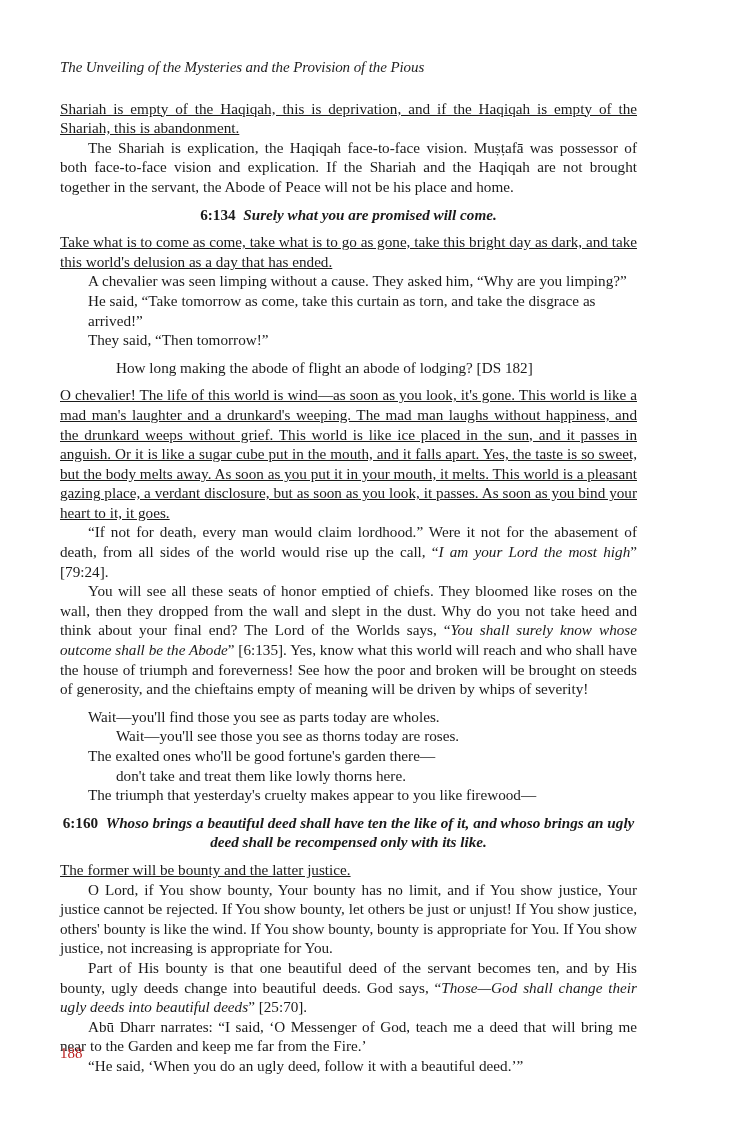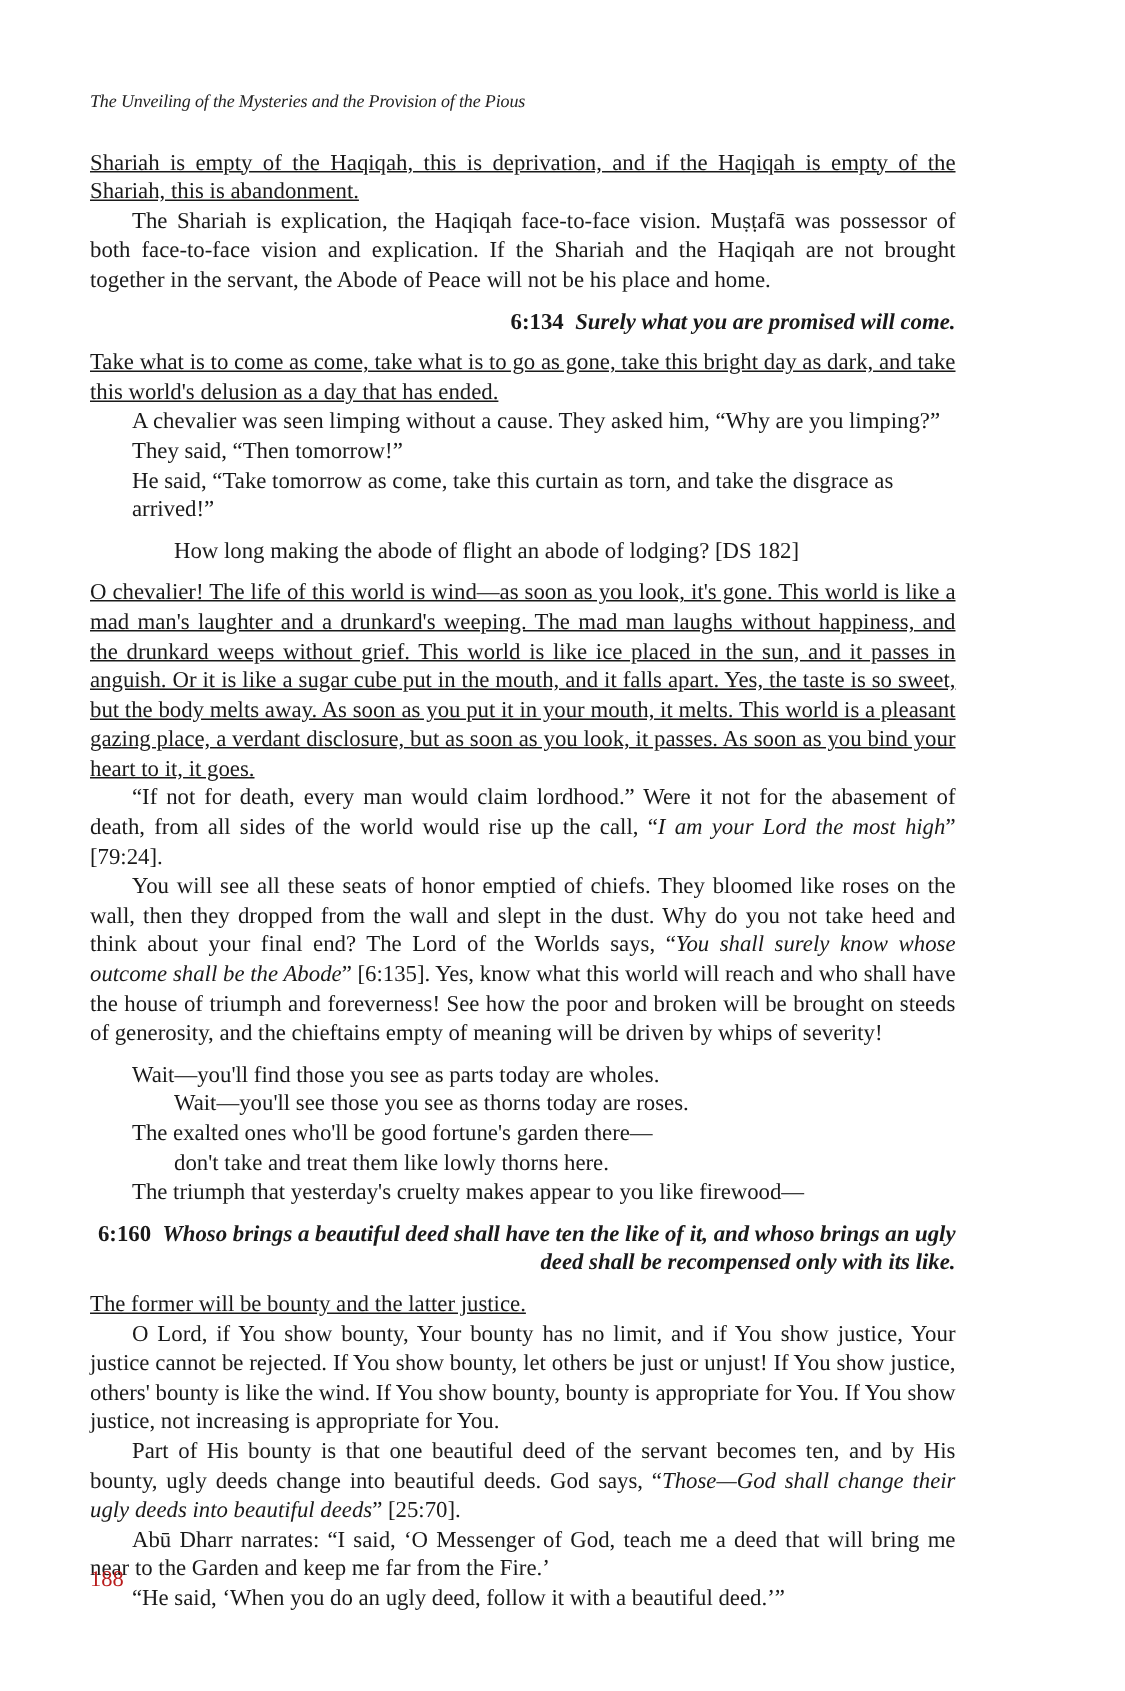--- a/index.html
+++ b/index.html
@@ -1,29 +1,29 @@
 <!DOCTYPE html>
 <html><head>
 <meta charset="utf-8">
 <style>
   html, body { margin: 0; padding: 0; background: #ffffff; }
   body { width: 750px; height: 1127px; position: relative; overflow: hidden; }
   .page { position: absolute; left: 60px; top: 58px; width: 577px;
     font-family: "Liberation Serif", "DejaVu Serif", serif; color: #1a1a1a;
     font-size: 15.2px; line-height: 19.6px; }
-  .running-head { font-style: italic; font-size: 12px; margin: 0 0 21px 0; color: #222; letter-spacing: -0.1px; }
+  .running-head { font-style: italic; font-size: 15px; margin: 0 0 21px 0; color: #222; letter-spacing: -0.1px; }
   p { margin: 0; text-align: justify; }
   .indent { text-indent: 28px; }
   .noindent { text-indent: 0; text-decoration: underline; }
   .dialog { padding-left: 28px; text-align: left; }
   .verse { margin: 8px 0 8px 0; }
   .verse div { text-align: left; }
   .v1 { padding-left: 28px; }
   .v2 { padding-left: 56px; }
-  .heading { font-weight: bold; margin: 8px 0 8px 0; text-align: right; }
+  .heading { font-weight: bold; margin: 8px 0 8px 0; text-align: center; }
   .heading .ref { font-weight: bold; font-style: normal; }
   .heading .q { font-style: italic; }
   .folio { position: absolute; left: 60px; top: 1045px; font-family: "Liberation Serif", "DejaVu Serif", serif; font-size: 15px; color: #b91c1c; }
   i { font-style: italic; }
 </style>
 </head>
 <body>
 
 <div class="page">
   <div class="running-head">The Unveiling of the Mysteries and the Provision of the Pious</div>
@@ -31,22 +31,22 @@
   <p class="noindent">Shariah is empty of the Haqiqah, this is deprivation, and if the Haqiqah is empty of the Shariah, this is abandonment.</p>
   <p class="indent">The Shariah is explication, the Haqiqah face-to-face vision.  Muṣṭafā was possessor of both face-to-face vision and explication.  If the Shariah and the Haqiqah are not brought together in the servant, the Abode of Peace will not be his place and home.</p>
 
   <div class="heading">
     <span class="ref">6:134</span>&nbsp;
     <span class="q">Surely what you are promised will come.</span>
   </div>
 
   <p class="noindent">Take what is to come as come, take what is to go as gone, take this bright day as dark, and take this world's delusion as a day that has ended.</p>
   <p class="dialog">A chevalier was seen limping without a cause.  They asked him, “Why are you limping?”</p>
+  <p class="dialog">He said, “Take tomorrow as come, take this curtain as torn, and take the disgrace as arrived!”</p>
   <p class="dialog">They said, “Then tomorrow!”</p>
-  <p class="dialog">He said, “Take tomorrow as come, take this curtain as torn, and take the disgrace as arrived!”</p>
 
   <div class="verse">
     <div class="v2">How long making the abode of flight an abode of lodging? [DS 182]</div>
   </div>
 
   <p class="noindent">O chevalier!  The life of this world is wind—as soon as you look, it's gone.  This world is like a mad man's laughter and a drunkard's weeping.  The mad man laughs without happiness, and the drunkard weeps without grief.  This world is like ice placed in the sun, and it passes in anguish. Or it is like a sugar cube put in the mouth, and it falls apart.  Yes, the taste is so sweet, but the body melts away.  As soon as you put it in your mouth, it melts.  This world is a pleasant gazing place, a verdant disclosure, but as soon as you look, it passes.  As soon as you bind your heart to it, it goes.</p>
   <p class="indent"><span>“If not for death, every man would claim lordhood.”  Were it not for the abasement of death, from all sides of the world would rise up the call, “</span><i>I am your Lord the most high</i><span>” [79:24].</span></p>
   <p class="indent"><span>You will see all these seats of honor emptied of chiefs.  They bloomed like roses on the wall, then they dropped from the wall and slept in the dust.  Why do you not take heed and think about your final end?  The Lord of the Worlds says, “</span><i>You shall surely know whose outcome shall be the Abode</i><span>” [6:135].  Yes, know what this world will reach and who shall have the house of triumph and foreverness!  See how the poor and broken will be brought on steeds of generosity, and the chieftains empty of meaning will be driven by whips of severity!</span></p>
 
   <div class="verse">

